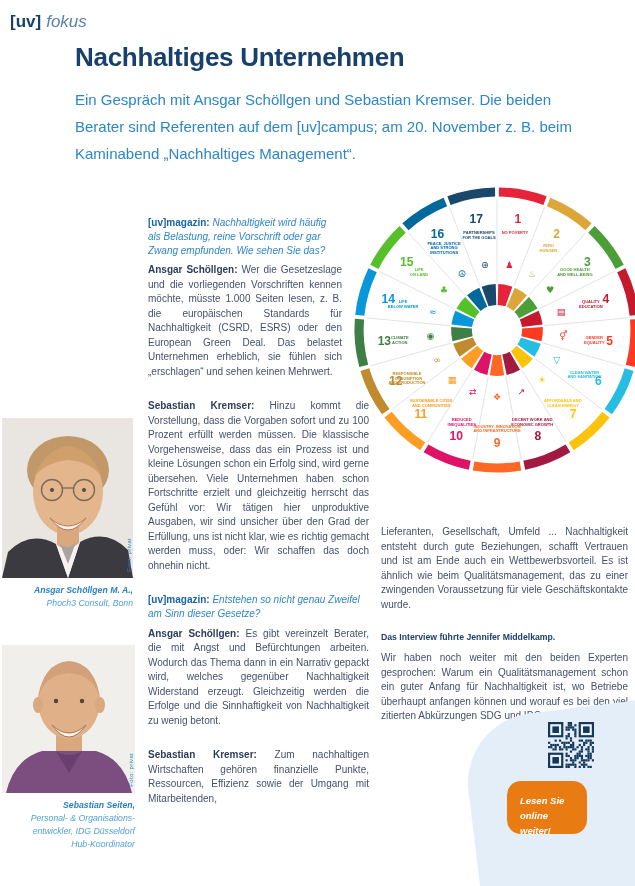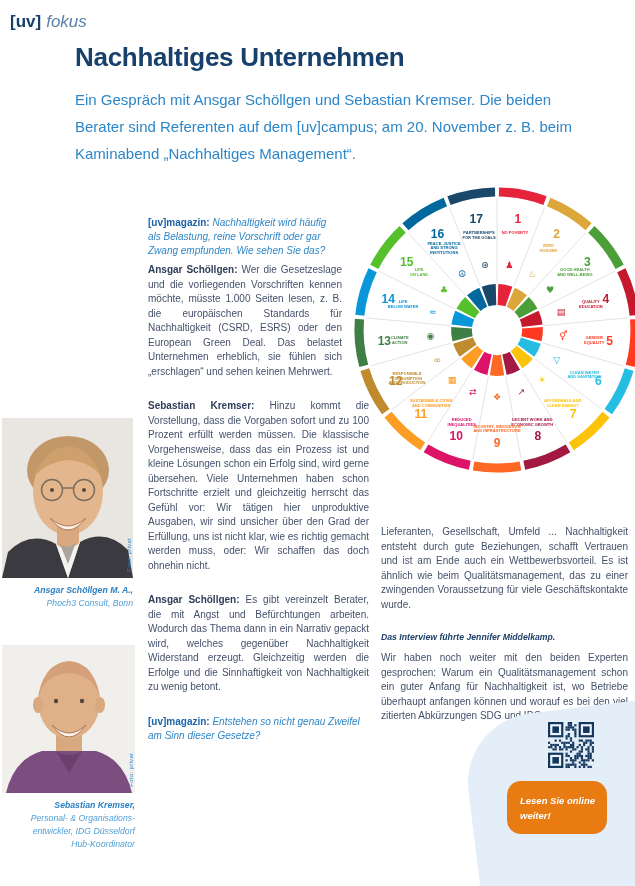--- a/index.html
+++ b/index.html
@@ -24,21 +24,21 @@
   .col-right{left:381px;top:489px;width:247px;margin-top:36px;}
   .blk{margin-bottom:20px;}
   .blk:last-child{margin-bottom:0;}
   .col-left .blk:nth-child(1){margin-right:30px;margin-bottom:6px;}
   .col-left .blk:nth-child(2){margin-right:27px;}
   .qa-q{font-size:10px;line-height:13.8px;margin-bottom:6px;}
   .qa-q .lbl{font-weight:bold;color:#1a63a8;font-style:normal;}
   .qa-q .txt{font-style:italic;color:#2f86c6;}
   .qa-a,.qa-p{font-size:10px;line-height:14.5px;color:#44516b;text-align:justify;}
   .qa-a .spk{font-weight:bold;color:#2e3d58;}
-  .qa-byline{font-size:8.7px;font-weight:bold;font-style:italic;color:#1d3f68;margin-top:3px;margin-bottom:9px;}
+  .qa-byline{font-size:8.7px;font-weight:bold;color:#1d3f68;margin-top:3px;margin-bottom:9px;}
 
   
   .photo{position:absolute;overflow:hidden;}
   .photo svg{display:block;}
   .photo-1{left:2px;top:418px;width:131px;height:160px;}
   .photo-2{left:2px;top:645px;width:133px;height:148px;}
   .credit{position:absolute;right:1px;bottom:6px;writing-mode:vertical-rl;transform:rotate(180deg);
     font-size:6px;color:#2f86c6;letter-spacing:0.3px;}
   .caption{position:absolute;text-align:right;font-style:italic;line-height:13px;font-size:8.7px;}
   .caption-1{left:6px;top:584px;width:127px;}
@@ -46,21 +46,21 @@
   .cap-name{font-weight:bold;color:#2b80c3;}
   .cap-role{color:#54a0d8;}
 
   
   .wheel{left:352px;top:185px;width:290px;height:290px;}
 
   
   .blue-shape{left:460px;top:722px;width:430px;height:400px;background:#e4eef8;
     border-radius:70px 0 0 0;transform:rotate(-7deg);transform-origin:top left;z-index:1;}
   .qr{left:548px;top:722px;width:46px;height:46px;z-index:2;}
-  .cta{left:507px;top:781px;width:100px;height:53px;background:#e87b12;border-radius:14px;
+  .cta{left:507px;top:781px;width:80px;height:53px;background:#e87b12;border-radius:14px;
     z-index:2;box-sizing:border-box;padding:12px 10px 0 13px;cursor:pointer;}
   .cta span{color:#ffffff;font-weight:bold;font-style:italic;font-size:9.5px;line-height:15px;display:block;}
 </style>
 </head>
 <body>
 
 <div class="abs masthead">
   <span class="brand">[uv]</span><span class="section">fokus</span>
 </div>
 
@@ -207,32 +207,33 @@
     <ellipse cx="98" cy="60" rx="5" ry="8" fill="#d8a87e"></ellipse>
     <circle cx="54" cy="56" r="2.2" fill="#54453a"></circle>
     <circle cx="80" cy="56" r="2.2" fill="#54453a"></circle>
     <path d="M50,80 Q67,96 84,80 Q67,104 50,80 Z" fill="#fbf4ee" stroke="#a9764f" stroke-width="1"></path>
     <path d="M4,148 Q12,114 40,106 L94,106 Q122,114 130,148 Z" fill="#7c4e80"></path>
     <path d="M54,106 L67,128 L80,106 Q67,114 54,106 Z" fill="#6a3f6e"></path>
   </svg>
   <span class="credit">Foto: privat</span>
 </div>
 <div class="abs caption caption-2">
-  <div class="cap-name">Sebastian Kremser,</div>
+  <div class="cap-name">Sebastian Seiten,</div>
   <div class="cap-role">Personal- &amp; Organisations-</div>
   <div class="cap-role">entwickler, IDG Düsseldorf</div>
   <div class="cap-role">Hub-Koordinator</div>
 </div>
 
 <div class="col col-left">
     <div class="blk qa-q"><span class="lbl">[uv]magazin:</span><span class="txt"> Nachhaltigkeit wird häufig als Belastung, reine Vorschrift oder gar Zwang empfunden. Wie sehen Sie das?</span></div>
     <div class="blk qa-a"><span class="spk">Ansgar Schöllgen:</span> Wer die Gesetzeslage und die vorliegenden Vorschriften kennen möchte, müsste 1.000 Seiten lesen, z. B. die europäischen Standards für Nachhaltigkeit (CSRD, ESRS) oder den European Green Deal. Das belastet Unternehmen erheblich, sie fühlen sich „erschlagen“ und sehen keinen Mehrwert.</div>
     <div class="blk qa-a"><span class="spk">Sebastian Kremser:</span> Hinzu kommt die Vorstellung, dass die Vorgaben sofort und zu 100 Prozent erfüllt werden müssen. Die klassische Vorgehensweise, dass das ein Prozess ist und kleine Lösungen schon ein Erfolg sind, wird gerne übersehen. Viele Unternehmen haben schon Fortschritte erzielt und gleichzeitig herrscht das Gefühl vor: Wir tätigen hier unproduktive Ausgaben, wir sind unsicher über den Grad der Erfüllung, uns ist nicht klar, wie es richtig gemacht werden muss, oder: Wir schaffen das doch ohnehin nicht.</div>
+    <div class="blk qa-q"><span class="lbl">[uv]magazin:</span><span class="txt"> Entstehen so nicht genau Zweifel am Sinn dieser Gesetze?</span></div>
     <div class="blk qa-a"><span class="spk">Ansgar Schöllgen:</span> Es gibt vereinzelt Berater, die mit Angst und Befürchtungen arbeiten. Wodurch das Thema dann in ein Narrativ gepackt wird, welches gegenüber Nachhaltigkeit Widerstand erzeugt. Gleichzeitig werden die Erfolge und die Sinnhaftigkeit von Nachhaltigkeit zu wenig betont.</div>
-    <div class="blk qa-q"><span class="lbl">[uv]magazin:</span><span class="txt"> Entstehen so nicht genau Zweifel am Sinn dieser Gesetze?</span></div>
+    <div class="blk qa-a"><span class="spk">Sebastian Kremser:</span> Zum nachhaltigen Wirtschaften gehören finanzielle Punkte, Ressourcen, Effizienz sowie der Umgang mit Mitarbeitenden,</div>
   </div>
 <div class="col col-right">
     <div class="blk qa-p">Lieferanten, Gesellschaft, Umfeld ... Nachhaltigkeit entsteht durch gute Beziehungen, schafft Vertrauen und ist am Ende auch ein Wettbewerbsvorteil. Es ist ähnlich wie beim Qualitätsmanagement, das zu einer zwingenden Voraussetzung für viele Geschäftskontakte wurde.</div>
     <div class="qa-byline">Das Interview führte Jennifer Middelkamp.</div>
     <div class="blk qa-p">Wir haben noch weiter mit den beiden Experten gesprochen: Warum ein Qualitätsmanagement schon ein guter Anfang für Nachhaltigkeit ist, wo Betriebe überhaupt anfangen können und worauf es bei den viel zitierten Abkürzungen SDG und IDG ankommt.</div>
   </div>
 
 <div class="abs blue-shape"></div>
 <svg class="abs qr" viewBox="0 0 21 21">
     <rect x="9" y="0" width="1" height="1" fill="#14375d"></rect>

